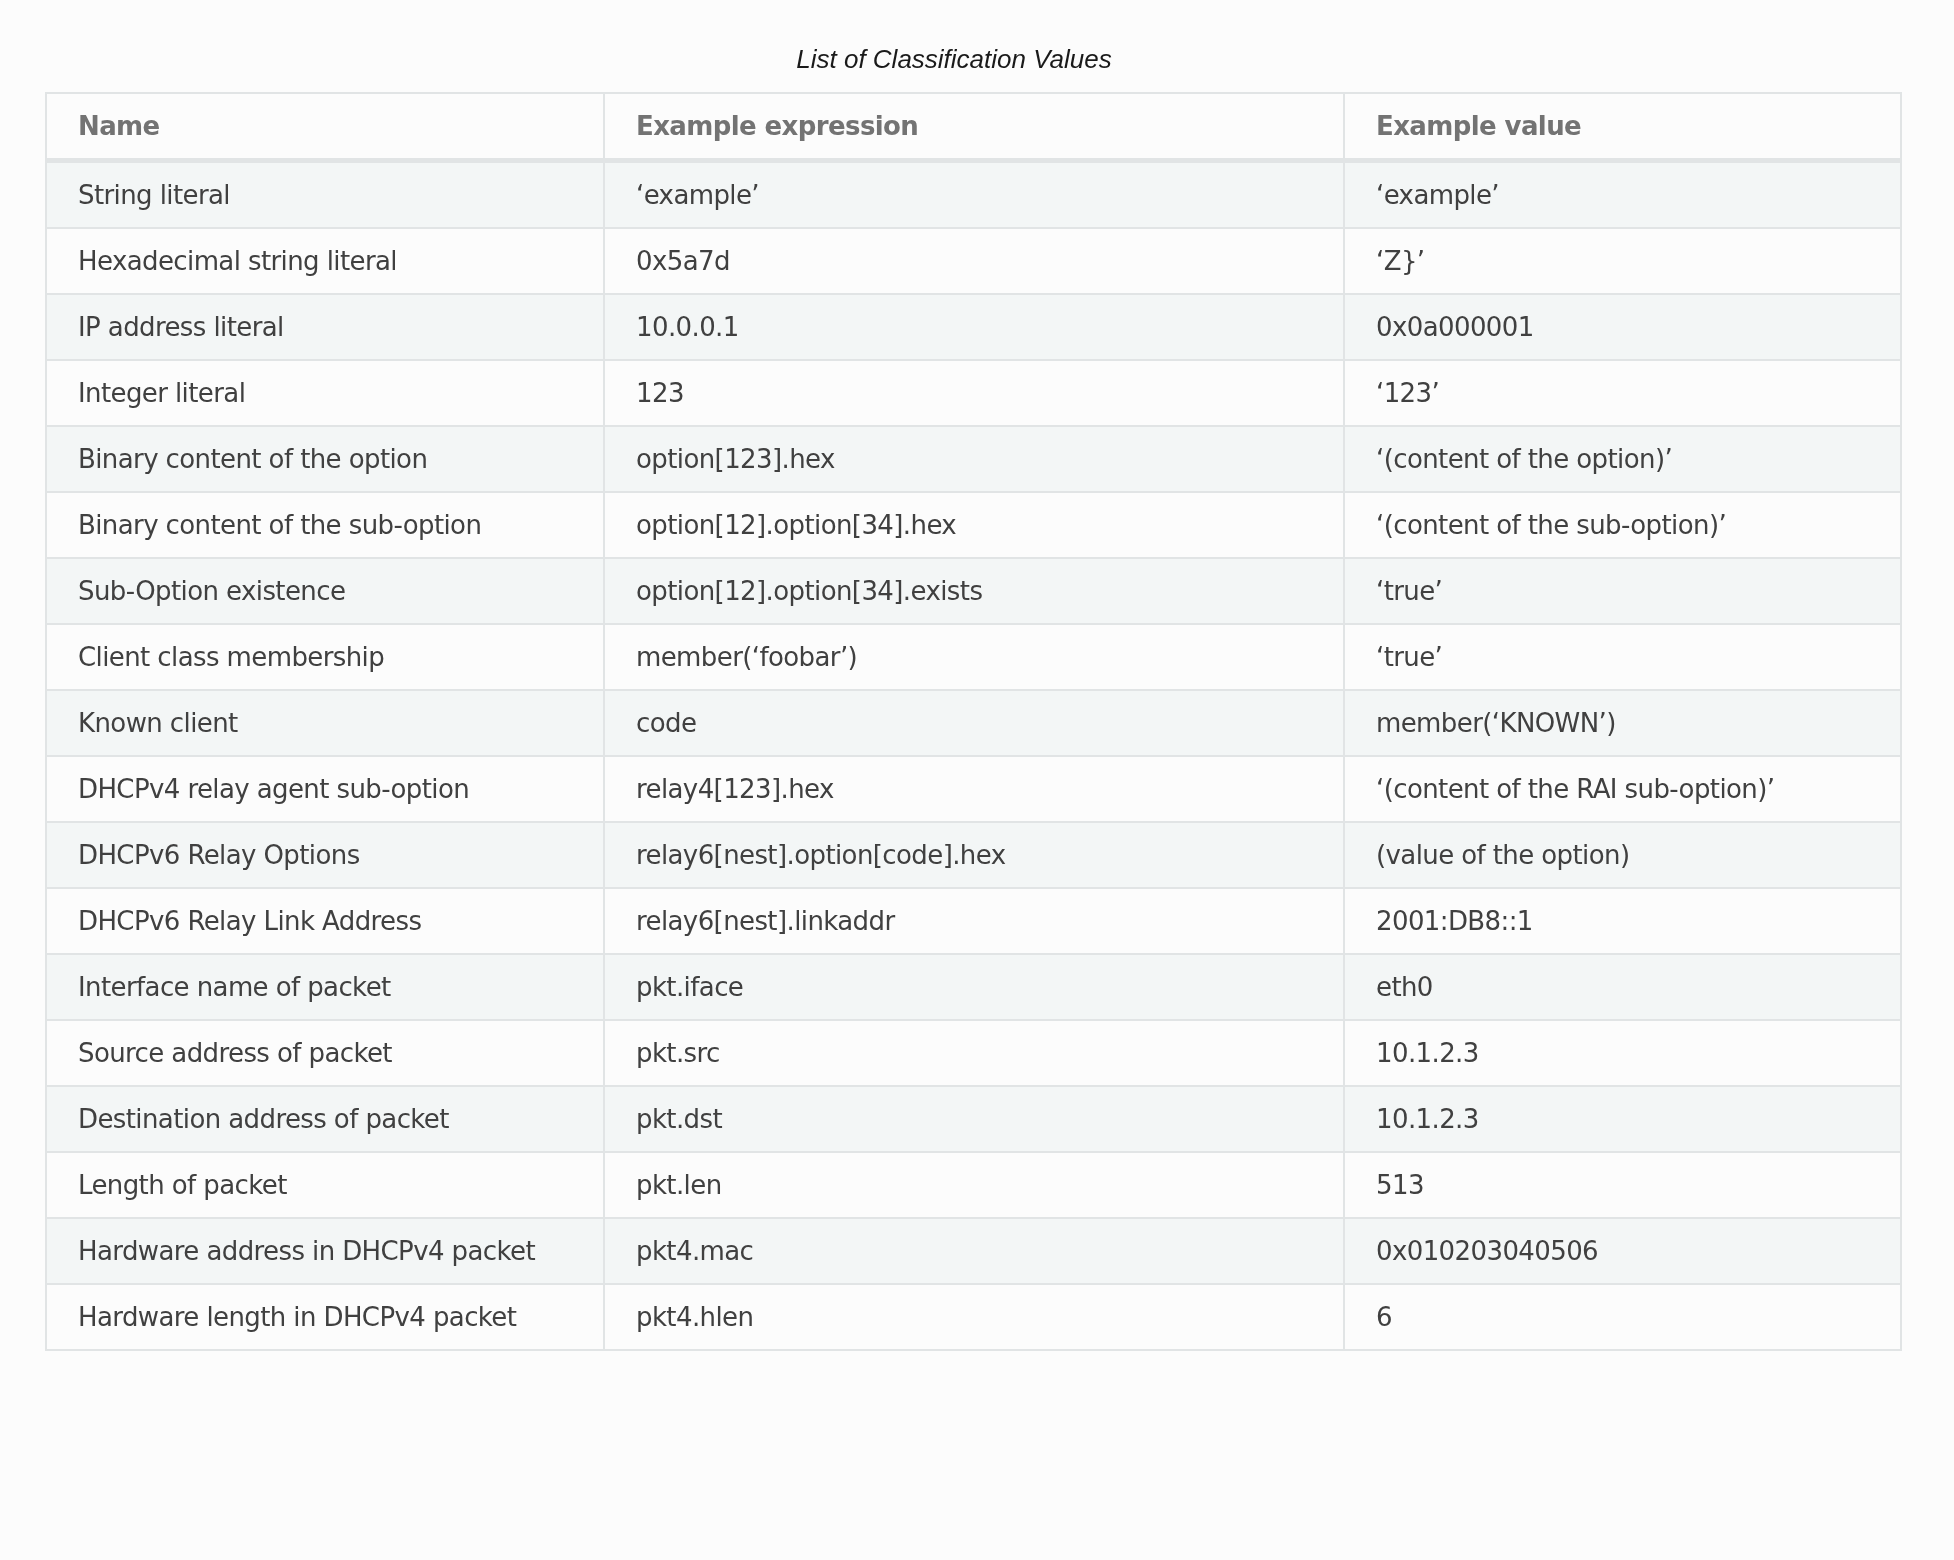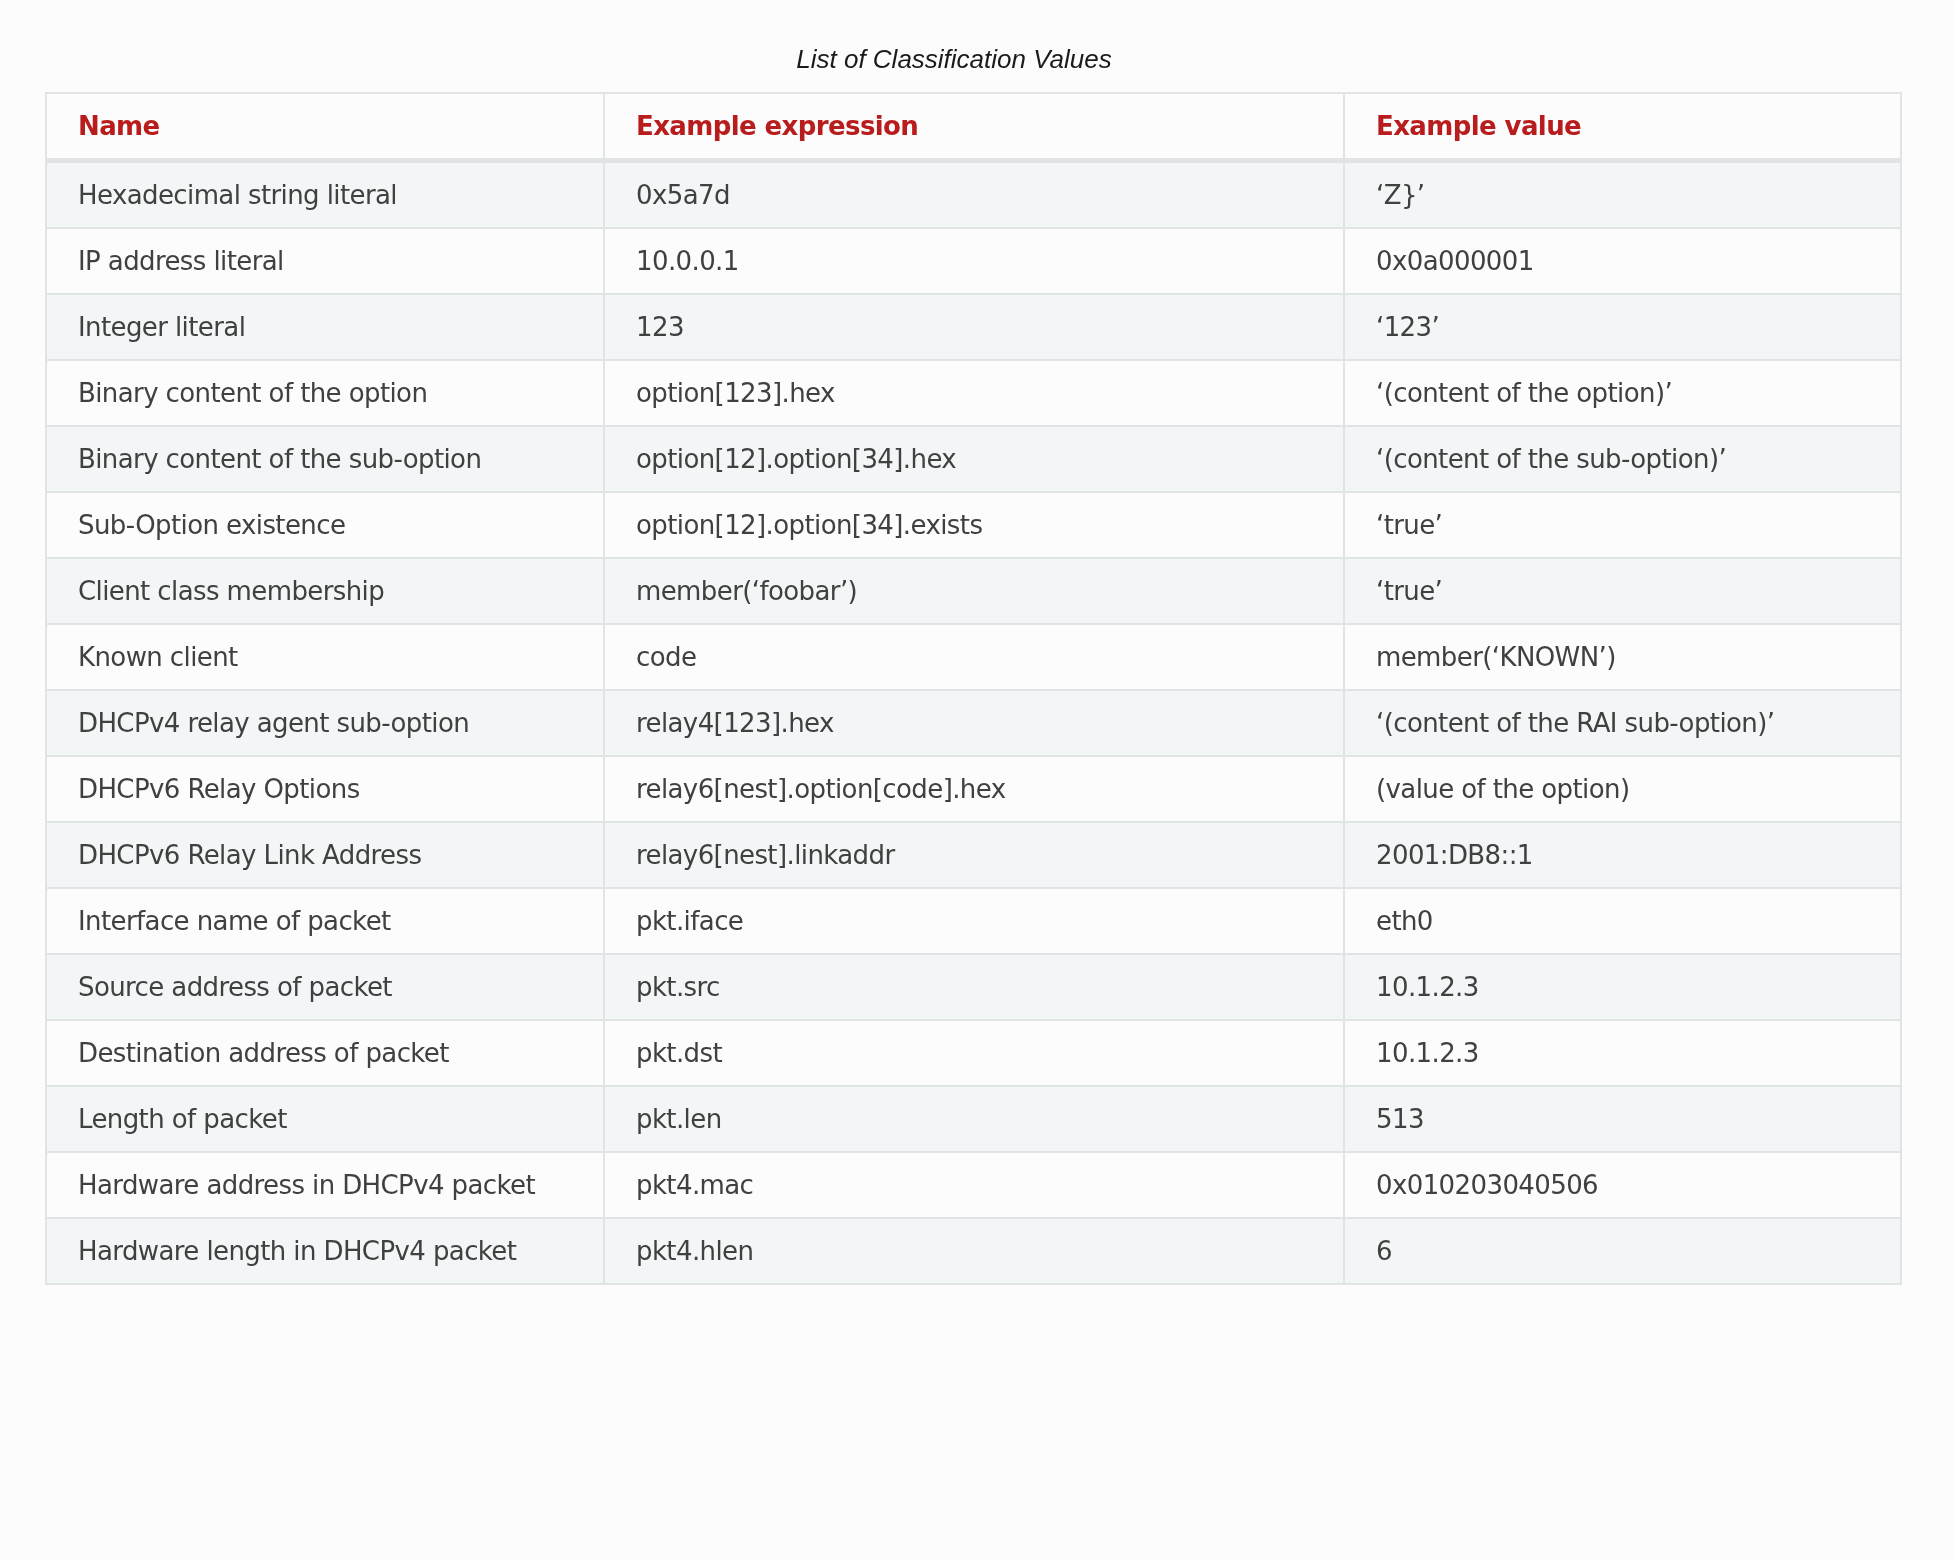--- a/index.html
+++ b/index.html
@@ -27,21 +27,21 @@
     padding: 0 0 0 31px;
     text-align: left;
     vertical-align: middle;
     white-space: nowrap;
     overflow: hidden;
     font-size: 26px;
     letter-spacing: -0.6px;
   }
   .tbl th {
     height: 64px;
-    font-weight: bold; color: #b91c1c;
+    font-weight: bold; color: #737373;
     border-bottom: 5px solid #e1e4e5;
     background: #fcfcfc;
     margin-top: 40px;
   }
   .tbl td { height: 64px; color: #404040; }
   .tbl tbody tr:nth-child(odd) td { background: #f3f6f6; }
   .tbl tbody tr:nth-child(even) td { background: #fcfcfc; }
   col.c1 { width: 558px; }
   col.c2 { width: 740px; }
   col.c3 { width: 557px; }
@@ -58,20 +58,25 @@
       <col class="c3">
     </colgroup>
   <thead>
     <tr>
       <th>Name</th>
       <th>Example expression</th>
       <th>Example value</th>
     </tr>
   </thead>
   <tbody id="tbody">
+      <tr>
+        <td>String literal</td>
+        <td>‘example’</td>
+        <td>‘example’</td>
+      </tr>
       <tr>
         <td>Hexadecimal string literal</td>
         <td>0x5a7d</td>
         <td>‘Z}’</td>
       </tr>
       <tr>
         <td>IP address literal</td>
         <td>10.0.0.1</td>
         <td>0x0a000001</td>
       </tr>

